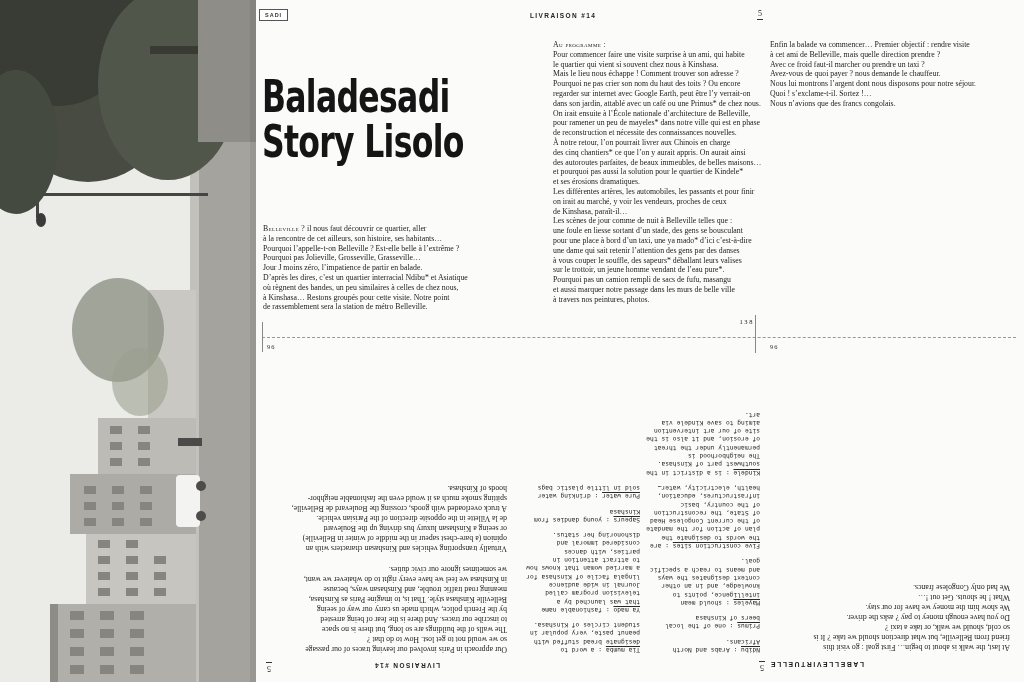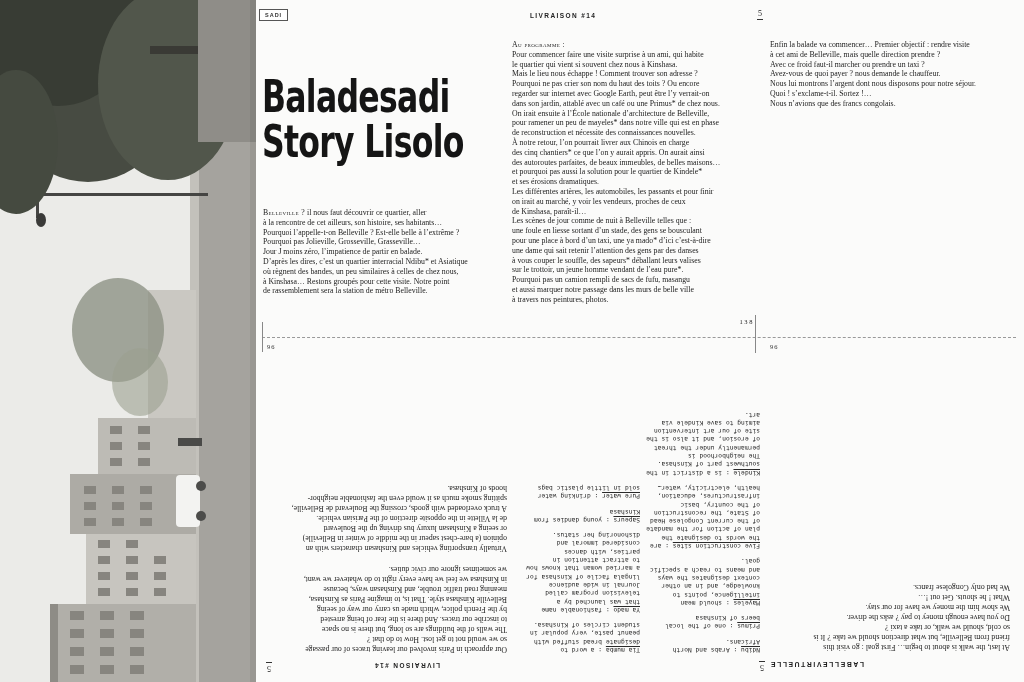--- a/index.html
+++ b/index.html
@@ -17,22 +17,22 @@
   .hdr-journal{left:530px;top:12px;}
   .folio{font-size:8px;border-bottom:1px solid #333;padding:0 1px 1px 1px;line-height:1;}
   .hdr-folio{left:757px;top:10px;}
   
   .title{left:262px;top:74px;font-family:"DejaVu Sans","Liberation Sans",sans-serif;
          font-weight:800;font-size:45px;line-height:45px;letter-spacing:-1px;color:#151515;
          transform:scaleX(0.70);transform-origin:left top;white-space:nowrap;}
   
   .para{white-space:pre-line;font-size:7.8px;line-height:9.8px;color:#222;}
   .lead{font-variant:small-caps;letter-spacing:0.4px;}
-  .intro{left:263px;top:208px;width:260px;}
-  .col2{left:512px;top:40px;width:260px;}
+  .intro{left:263px;top:224px;width:260px;}
+  .col2{left:553px;top:40px;width:260px;}
   .col3{left:770px;top:40px;width:260px;}
   .folio-mid{left:712px;top:318px;width:42px;text-align:right;font-size:6.5px;letter-spacing:1.6px;}
   
   .dash{left:262px;top:337px;width:754px;height:0;border-top:1px dashed #999;}
   .tick{width:1px;background:#888;}
   .tick-l{left:262px;top:322px;height:30px;}
   .tick-r{left:755px;top:315px;height:38px;}
   .fold-folio{font-size:6.5px;letter-spacing:1px;transform:rotate(180deg);color:#333;}
   .ff-l{left:266px;top:344px;}
   .ff-r{left:769px;top:344px;}

